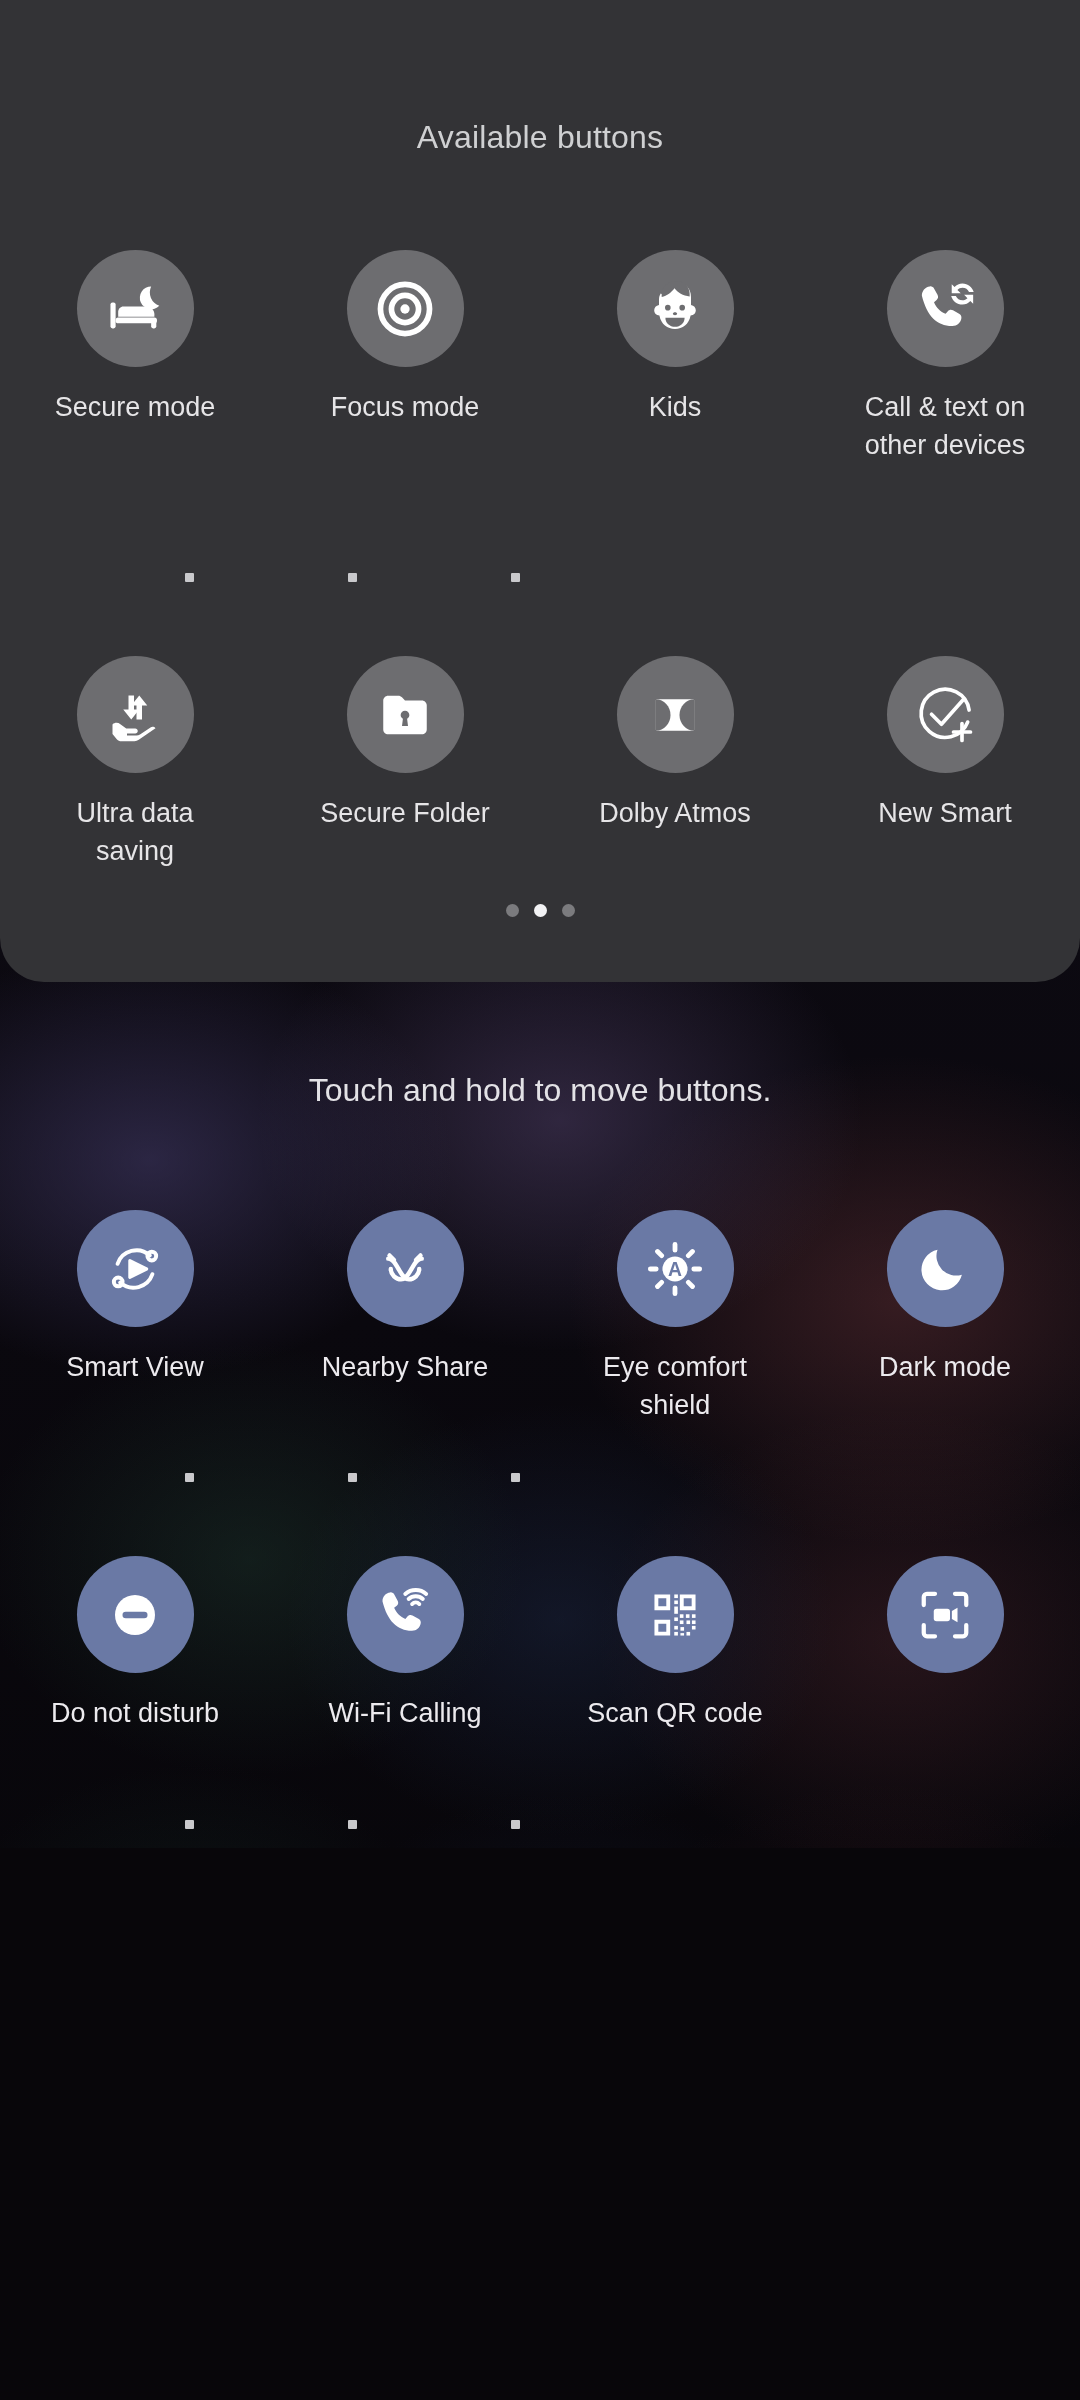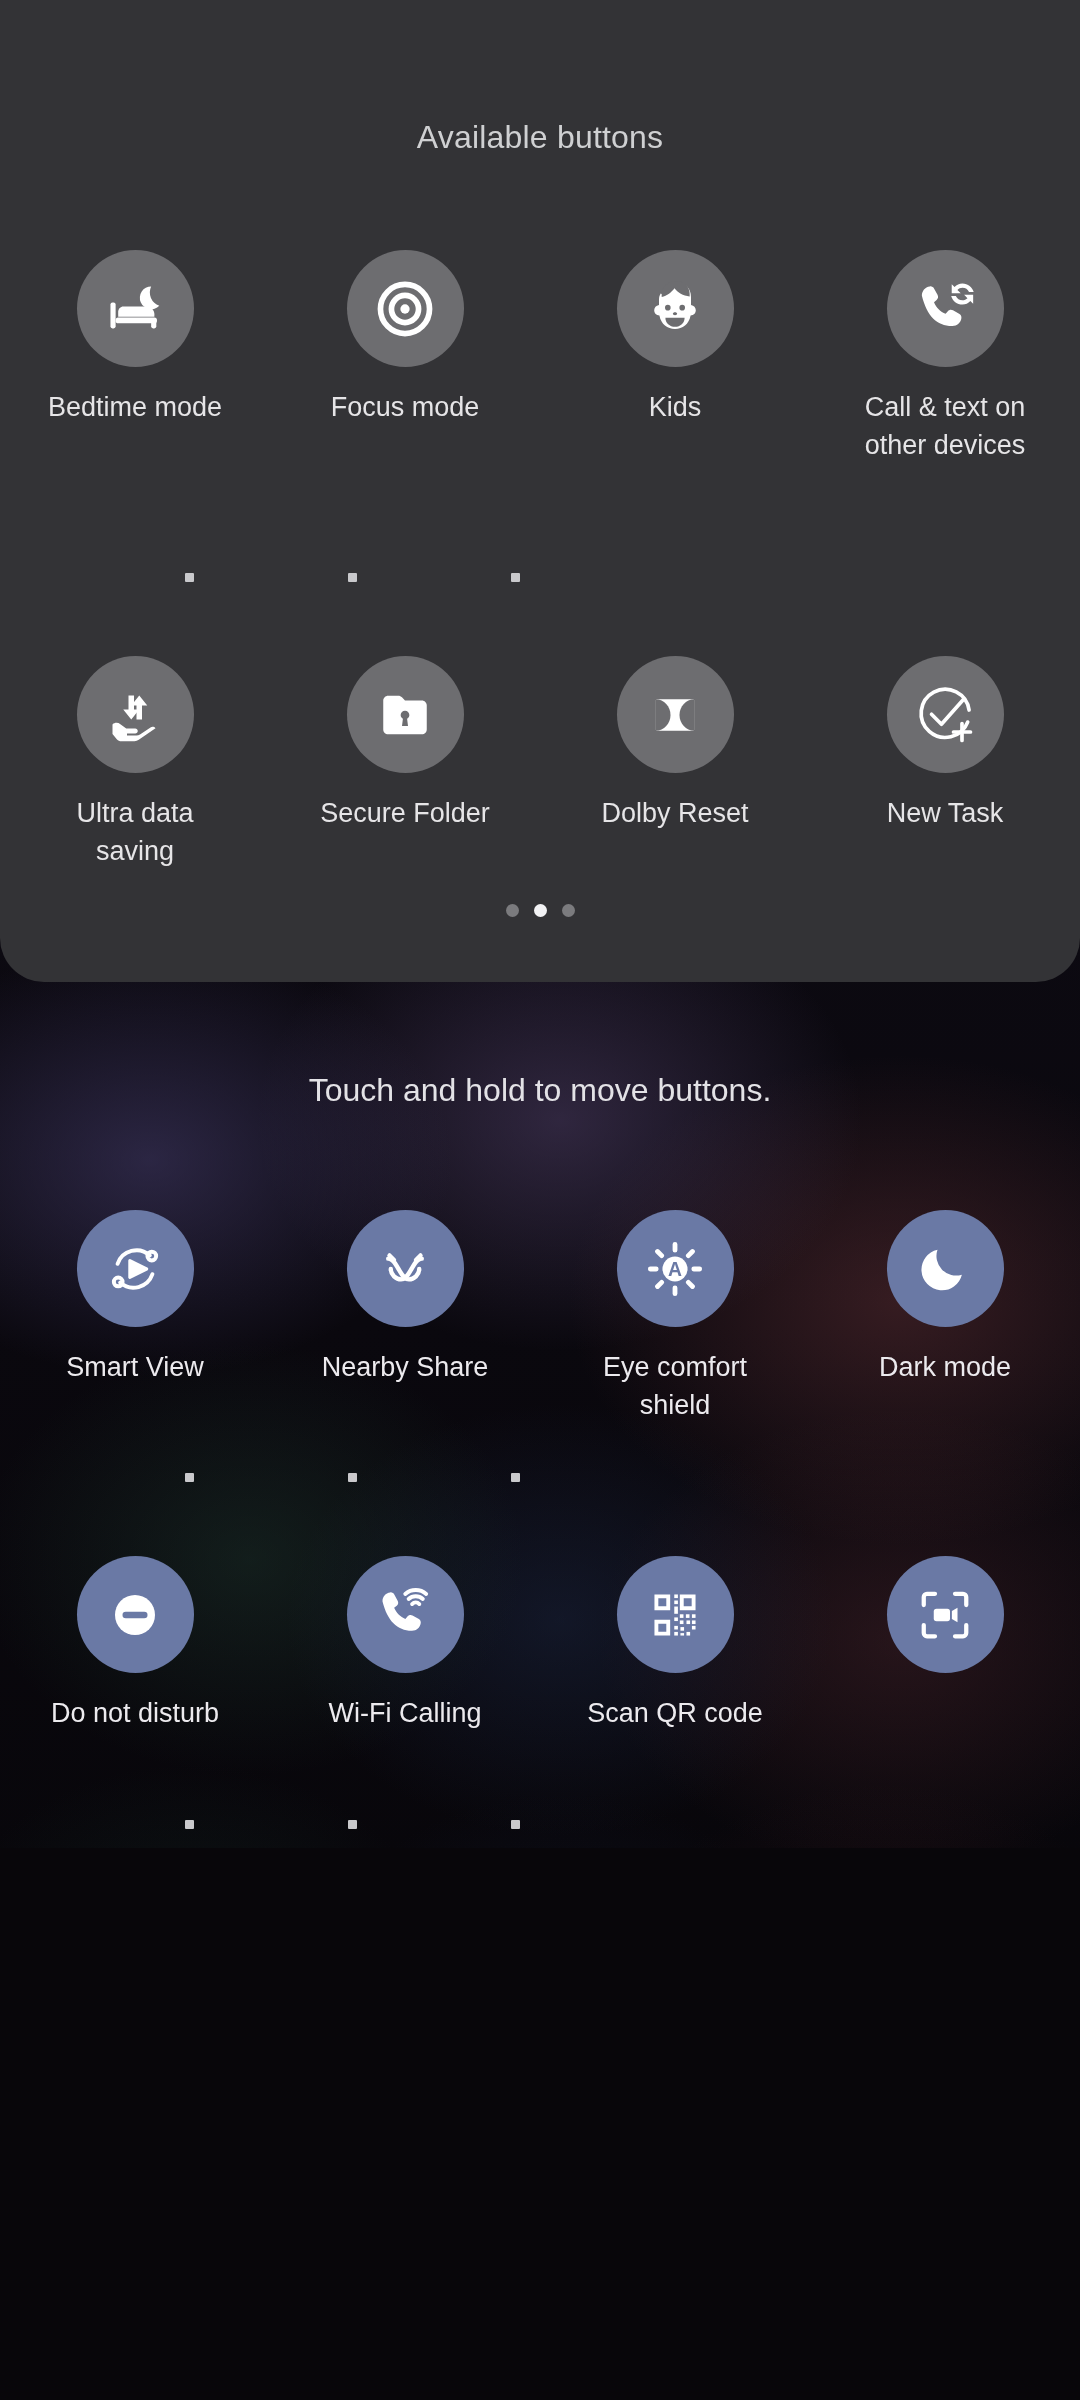--- a/index.html
+++ b/index.html
@@ -136,21 +136,21 @@
       <div class="cell">
         <div class="tile gray">
           <svg width="62" height="62" viewBox="0 0 48 48" fill="#fff">
             <path d="M36.5 6.5a8.8 8.8 0 1 0 6.3 15 11 11 0 0 1-6.3-15z"></path>
             <rect x="5" y="19" width="4" height="20" rx="1.6"></rect>
             <path d="M11 26c0-2.2 1.8-4 4-4h18c3.3 0 6 2.7 6 6v2H11z"></path>
             <rect x="9" y="30.5" width="32" height="4.5" rx="2"></rect>
             <rect x="36.5" y="33" width="4" height="6" rx="1.6"></rect>
           </svg>
         </div>
-        <div class="lbl">Bedtime mode</div>
+        <div class="lbl">Secure mode</div>
       </div>
 
       <div class="cell">
         <div class="tile gray">
           <svg width="62" height="62" viewBox="0 0 48 48">
             <circle cx="24" cy="24" r="19" fill="none" stroke="#fff" stroke-width="4.4"></circle>
             <circle cx="24" cy="24" r="10.5" fill="none" stroke="#fff" stroke-width="4.4"></circle>
             <circle cx="24" cy="24" r="3.6" fill="#fff"></circle>
           </svg>
         </div>
@@ -214,32 +214,32 @@
       </div>
 
       <div class="cell">
         <div class="tile gray">
           <svg width="54" height="54" viewBox="0 0 48 48" fill="#fff">
             <rect x="7" y="10" width="34" height="28" rx="1"></rect>
             <path d="M7 10c7.2 0 13 6.3 13 14s-5.8 14-13 14z" fill="#6d6d70"></path>
             <path d="M41 10c-7.2 0-13 6.3-13 14s5.8 14 13 14z" fill="#6d6d70"></path>
           </svg>
         </div>
-        <div class="lbl">Dolby Reset</div>
+        <div class="lbl">Dolby Atmos</div>
       </div>
 
       <div class="cell">
         <div class="tile gray">
           <svg width="68" height="68" viewBox="0 0 48 48" fill="none" stroke="#fff" stroke-width="2.6" stroke-linecap="round" stroke-linejoin="round">
             <path d="M40 29a17 17 0 1 1 1-8.5"></path>
             <path d="M14.5 23.5 21.5 30.5 37 13"></path>
             <path d="M36 30v12M30 36h12"></path>
           </svg>
         </div>
-        <div class="lbl">New Task</div>
+        <div class="lbl">New Smart</div>
       </div>
     </div>
 
     <div class="dots" style="top:904px;">
       <div class="dot"></div>
       <div class="dot on"></div>
       <div class="dot"></div>
     </div>
   </div>
 

